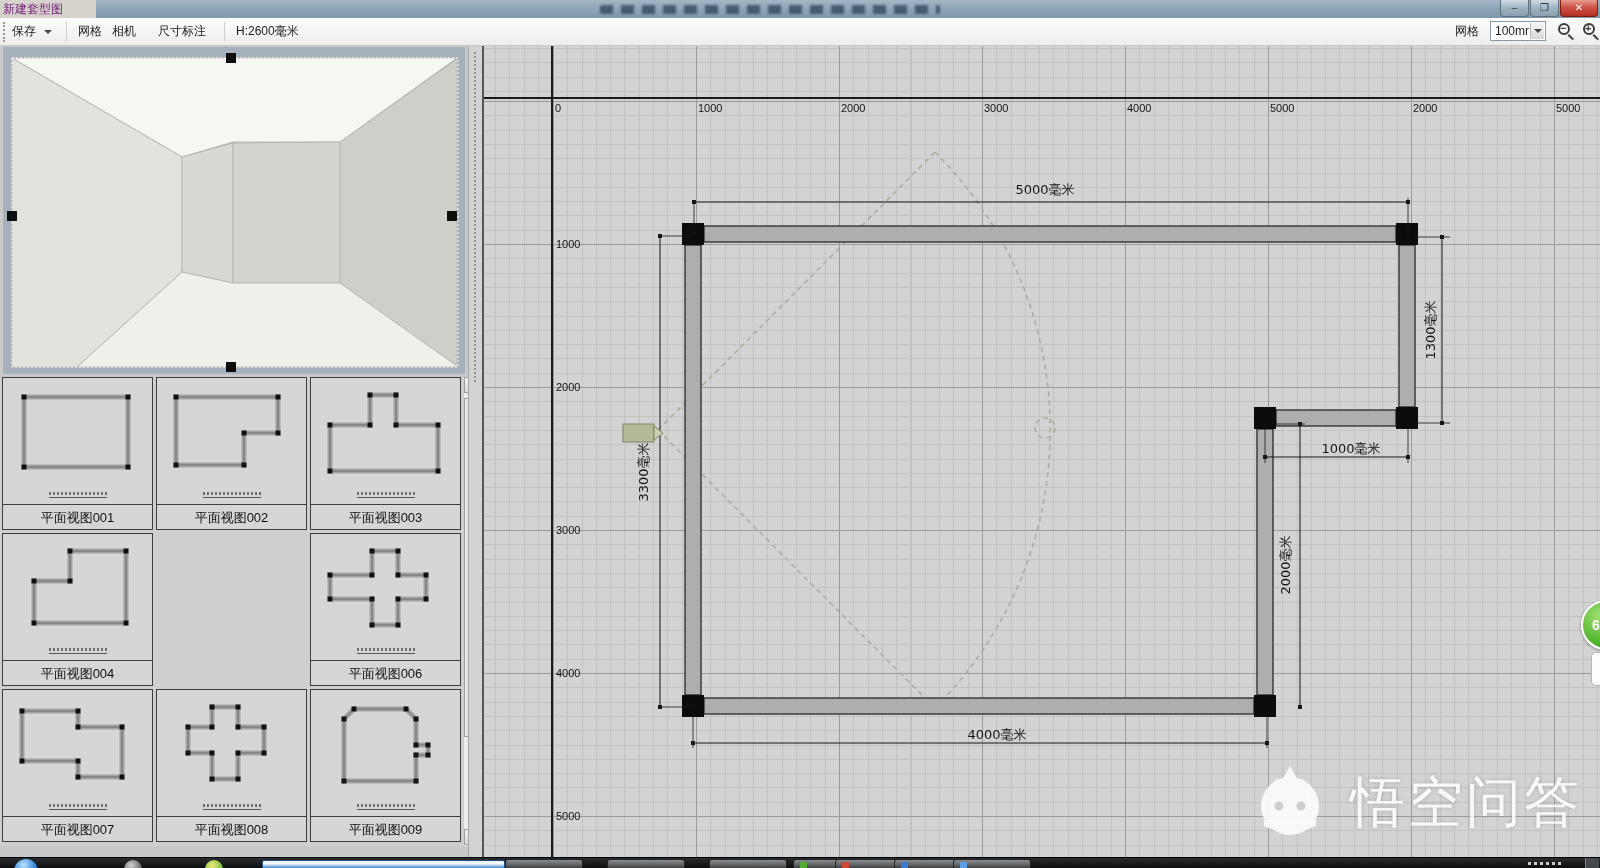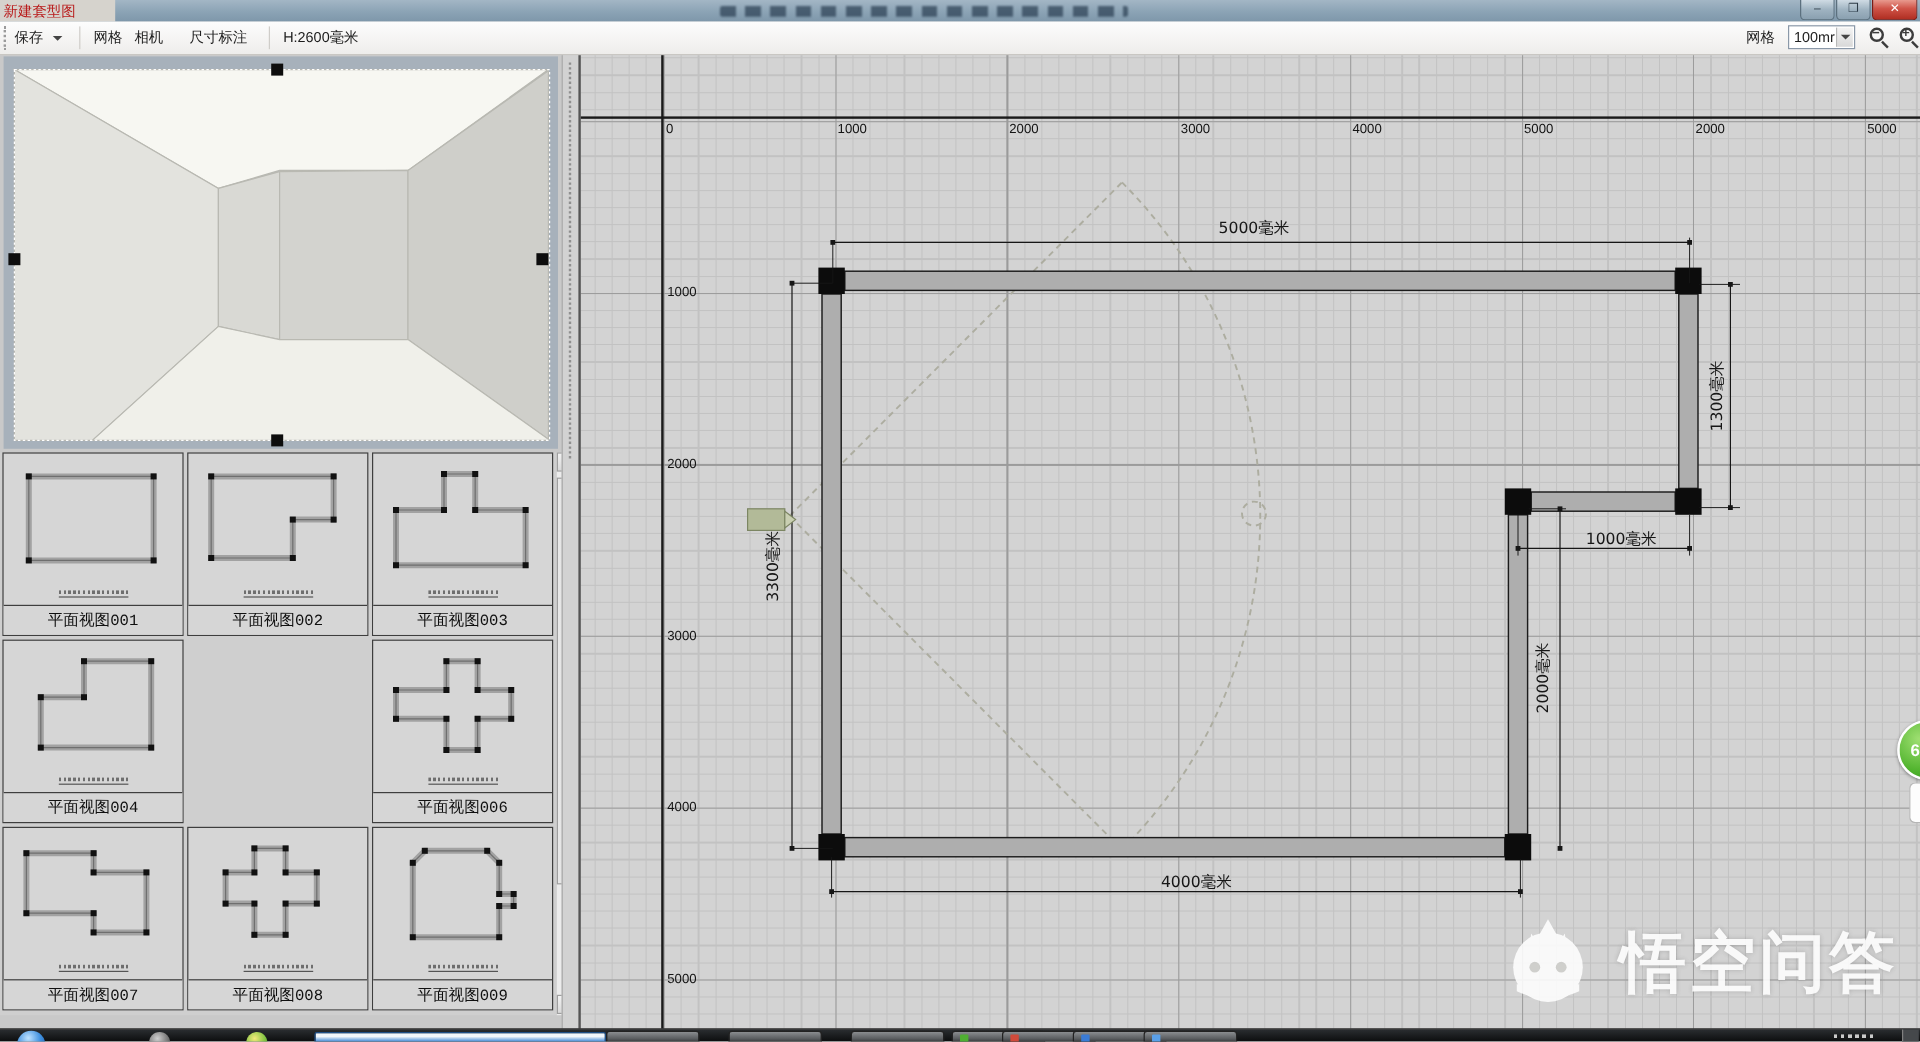--- a/index.html
+++ b/index.html
@@ -4,21 +4,21 @@
 <style>
   * { margin:0; padding:0; box-sizing:border-box; }
   html,body { width:1600px; height:868px; overflow:hidden; background:#d3d3d3;
               font-family:"Liberation Sans","DejaVu Sans",sans-serif; }
   #stage { position:relative; width:1600px; height:868px; }
 
   
   #titlebar { position:absolute; left:0; top:0; width:1600px; height:18px;
               background:linear-gradient(180deg,#a3b6c5 0%,#8ba3b5 55%,#7e97aa 100%); }
   #titlebar .title-left { position:absolute; left:0; top:0; width:96px; height:18px;
-              background:#d6d3cd; color:#b91c1c; font-size:12px; line-height:18px; padding-left:3px; }
+              background:#d6d3cd; color:#701a75; font-size:12px; line-height:18px; padding-left:3px; }
   #titlebar .smudge { position:absolute; left:600px; top:5px; width:340px; height:9px;
               background:repeating-linear-gradient(90deg, rgba(25,45,65,.6) 0 13px, transparent 13px 21px);
               filter:blur(1px); border-radius:2px; }
   .winbtn { position:absolute; top:0; height:17px; text-align:center; font-size:10px; line-height:16px;
             color:#2b3a46; border:1px solid #5c707e; border-top:none; border-radius:0 0 4px 4px;
             background:linear-gradient(180deg,#cfdbe4,#9fb3c1 50%,#8aa0b0); }
   #btn-min { left:1500px; width:29px; }
   #btn-max { left:1530px; width:29px; }
   #btn-close { left:1560px; width:38px; color:#fff;
             background:linear-gradient(180deg,#e89a8e,#cf5347 45%,#b02e22); border-color:#7e1a12; }
@@ -40,21 +40,21 @@
   #grid-combo .dd-btn::after { content:""; position:absolute; left:3px; top:6px; width:0; height:0;
                 border-left:4px solid transparent; border-right:4px solid transparent; border-top:4px solid #444; }
   .mag { position:absolute; top:5px; width:12px; height:12px; border:2px solid #3c3c3c; border-radius:50%;
          background:#f8f8f8; }
   .mag::after { content:""; position:absolute; left:9px; top:9px; width:7px; height:2px;
                 background:#3c3c3c; transform:rotate(45deg); transform-origin:0 0; }
   .mag span { position:absolute; left:0; top:-3px; width:8px; font-size:11px; font-weight:bold; color:#3c3c3c; }
   #zoom-out { left:1558px; } #zoom-in { left:1583px; }
 
   
-  #leftpanel { position:absolute; left:0; top:46px; width:482px; height:811px; background:#c9c9c9;font-family:Liberation Mono, monospace; }
+  #leftpanel { position:absolute; left:0; top:46px; width:482px; height:811px; background:#c9c9c9; }
   #preview-viewport { position:absolute; left:3px; top:1px; width:462px; height:327px; background:#a7b1bb; }
   #preview-viewport svg { position:absolute; left:0; top:0; }
   #splitter { position:absolute; left:468px; top:0; width:14px; height:811px; background:#d2d2d2;
               border-left:1px solid #a8a8a8; }
   #splitter::after { content:""; position:absolute; left:5px; top:6px; height:330px;
               border-left:2px dotted #8f8f8f; }
 
   #thumbs { position:absolute; left:0; top:331px; width:464px; height:469px; background:#cfcfcf; }
   .thumb { position:absolute; width:151px; height:153px; background:#d6d6d6; border:1px solid #3e3e3e; }
   .thumb svg { position:absolute; left:3px; top:3px; }
@@ -90,21 +90,21 @@
             background-position:69px 0,0 55px,69px 0,0 55px; }
   #axis-v { position:absolute; left:67px; top:0; width:2px; height:811px; background:#1a1a1a; }
   #axis-h { position:absolute; left:0; top:51px; width:1118px; height:2px; background:#1a1a1a; }
   .rtick-h { position:absolute; top:56px; font-size:11px; color:#141414; }
   .rtick-v { position:absolute; left:72px; font-size:11px; color:#141414; transform:translateY(-6px); }
   #plan-svg { position:absolute; left:0; top:0; }
 
   
   #watermark { position:absolute; left:758px; top:712px; width:360px; height:80px; opacity:.88; }
   #watermark svg { position:absolute; left:0; top:0; }
-  #wm-text { position:absolute; left:108px; top:8px; font-size:55px; font-weight:bold; color:#fff;
+  #wm-text { position:absolute; left:108px; top:8px; font-size:55px; font-weight:normal; color:#fff;
              letter-spacing:3px; text-shadow:0 0 4px rgba(120,120,120,.45); white-space:nowrap; }
 
   
   #badge { position:absolute; left:1581px; top:600px; width:50px; height:50px; border-radius:50%;
            background:radial-gradient(circle at 35% 30%,#9fdf72,#51b42e 60%,#2f8f17);
            border:2px solid #fff; box-shadow:0 1px 3px rgba(0,0,0,.4);
            color:#fff; font-size:14px; font-weight:bold; line-height:46px; padding-left:9px; }
   #badge-tab { position:absolute; left:1591px; top:652px; width:9px; height:34px; background:#fdfdfd;
            border:1px solid #b5b5b5; border-right:none; border-radius:5px 0 0 5px; }
 

